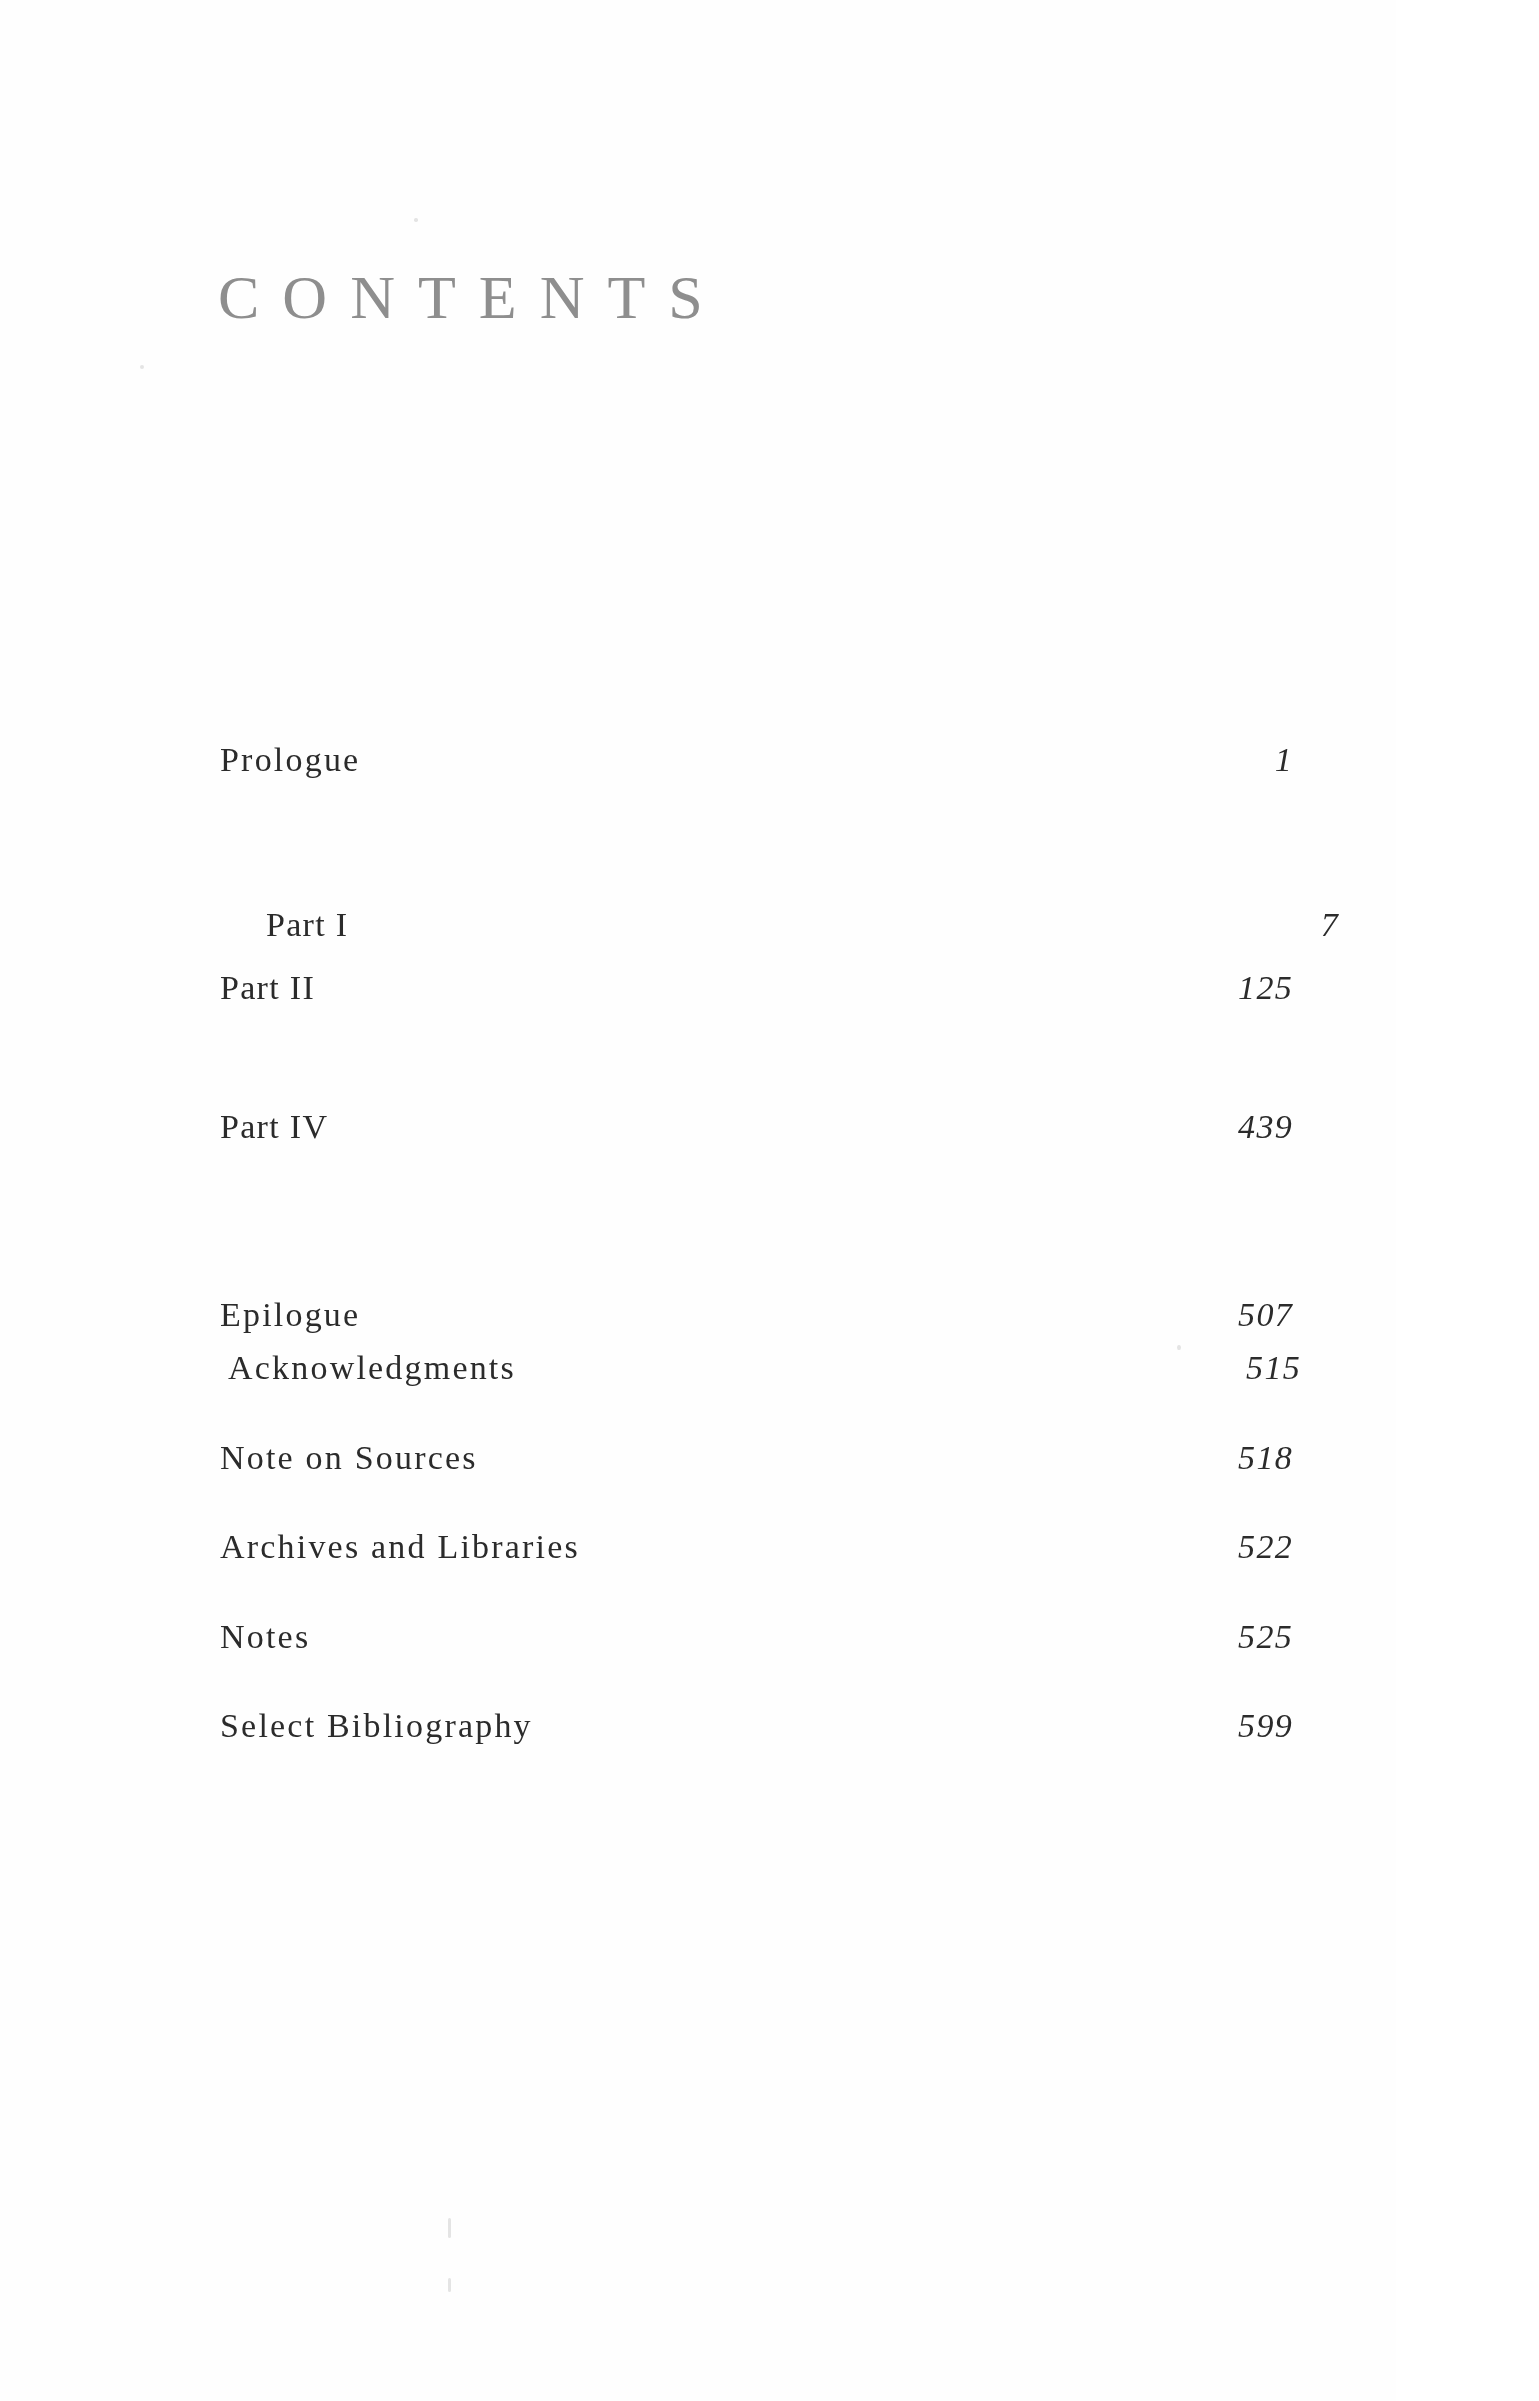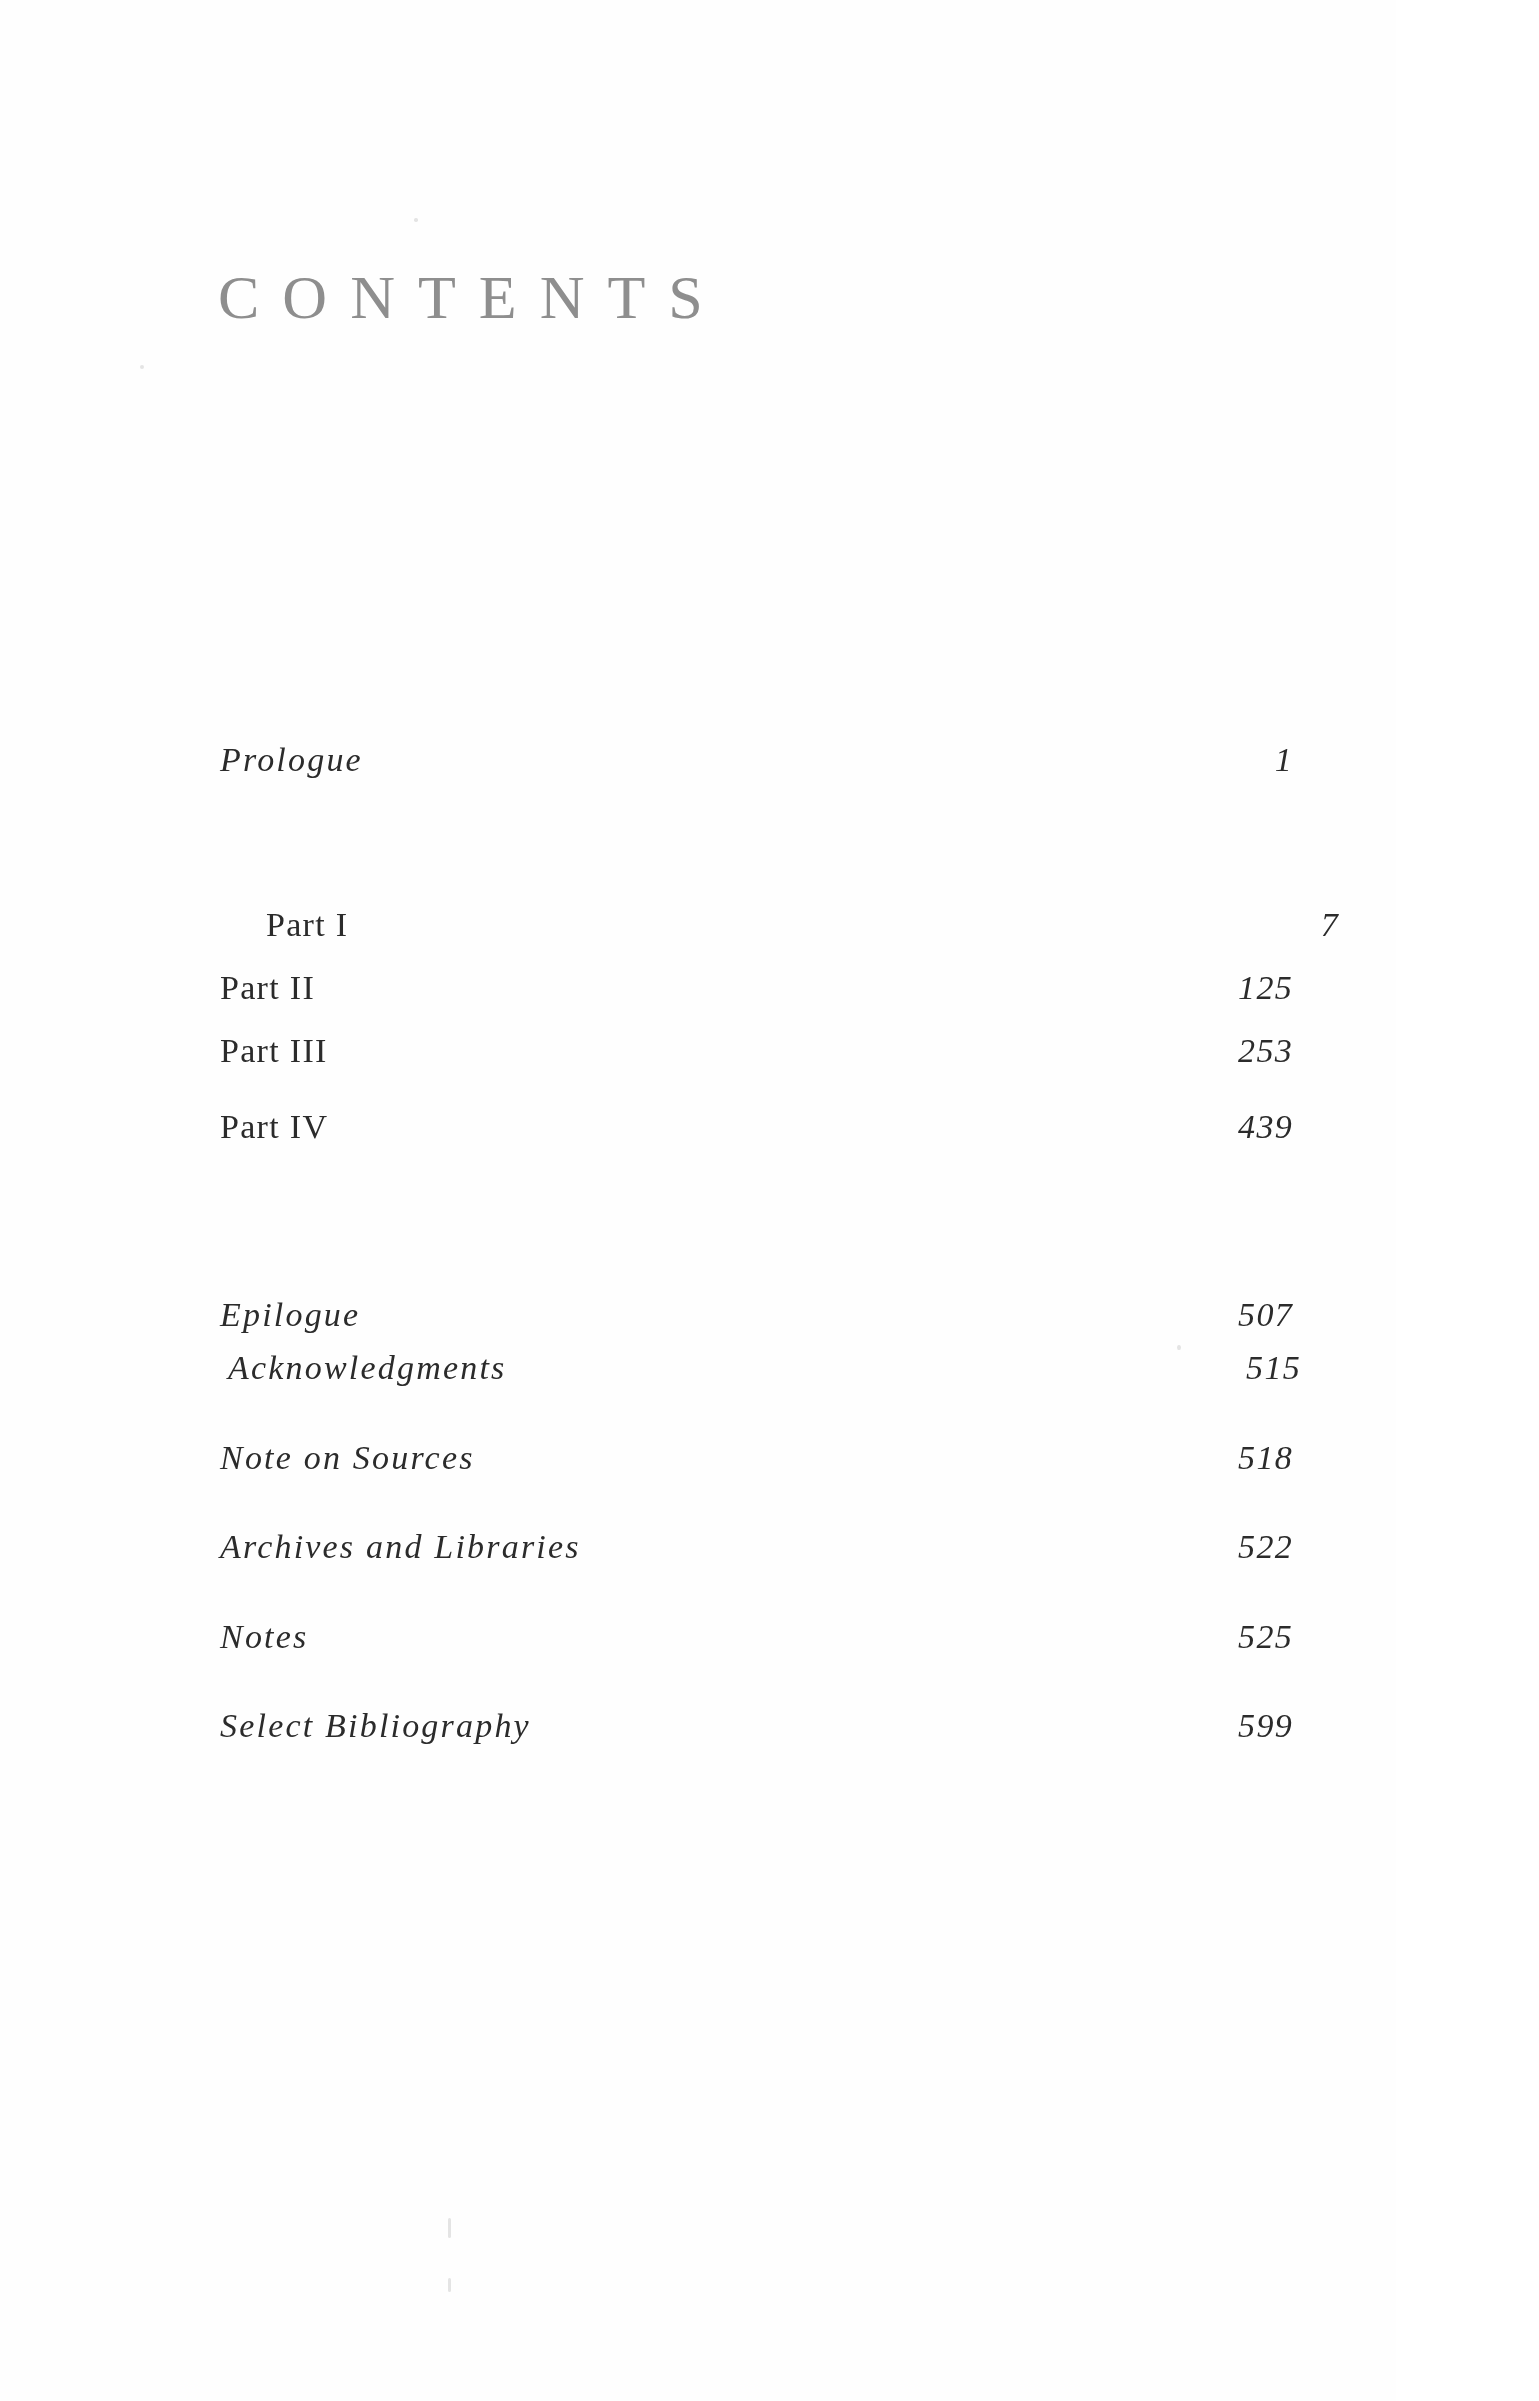--- a/index.html
+++ b/index.html
@@ -41,21 +41,20 @@
       display: flex;
       justify-content: space-between;
       align-items: baseline;
       font-size: 34px;
       line-height: 50px;
     }
     .toc-title {
       color: #2b2b2b;
     }
     .toc-title.italic {
-      font-style: italic;
       letter-spacing: 2.2px;
     }
     .toc-title.roman {
       font-style: normal;
       letter-spacing: 1.3px;
     }
     .toc-page {
       font-style: italic;
       color: #2b2b2b;
       letter-spacing: 1.3px;
@@ -87,24 +86,20 @@
   </div>
 
   <div class="toc-row" style="top:900px;margin-left:46px;">
     <span class="toc-title roman">Part I</span>
     <span class="toc-page">7</span>
   </div>
   <div class="toc-row" style="top:963px;">
     <span class="toc-title roman">Part II</span>
     <span class="toc-page">125</span>
   </div>
-  <div class="toc-row" style="top:1026px;">
-    <span class="toc-title roman">Part III</span>
-    <span class="toc-page">253</span>
-  </div>
   <div class="toc-row" style="top:1089px;margin-top:13px;">
     <span class="toc-title roman">Part IV</span>
     <span class="toc-page">439</span>
   </div>
 
   <div class="toc-row" style="top:1253px;margin-top:37px;">
     <span class="toc-title italic">Epilogue</span>
     <span class="toc-page">507</span>
   </div>
   <div class="toc-row" style="top:1343px;margin-left:8px;">

